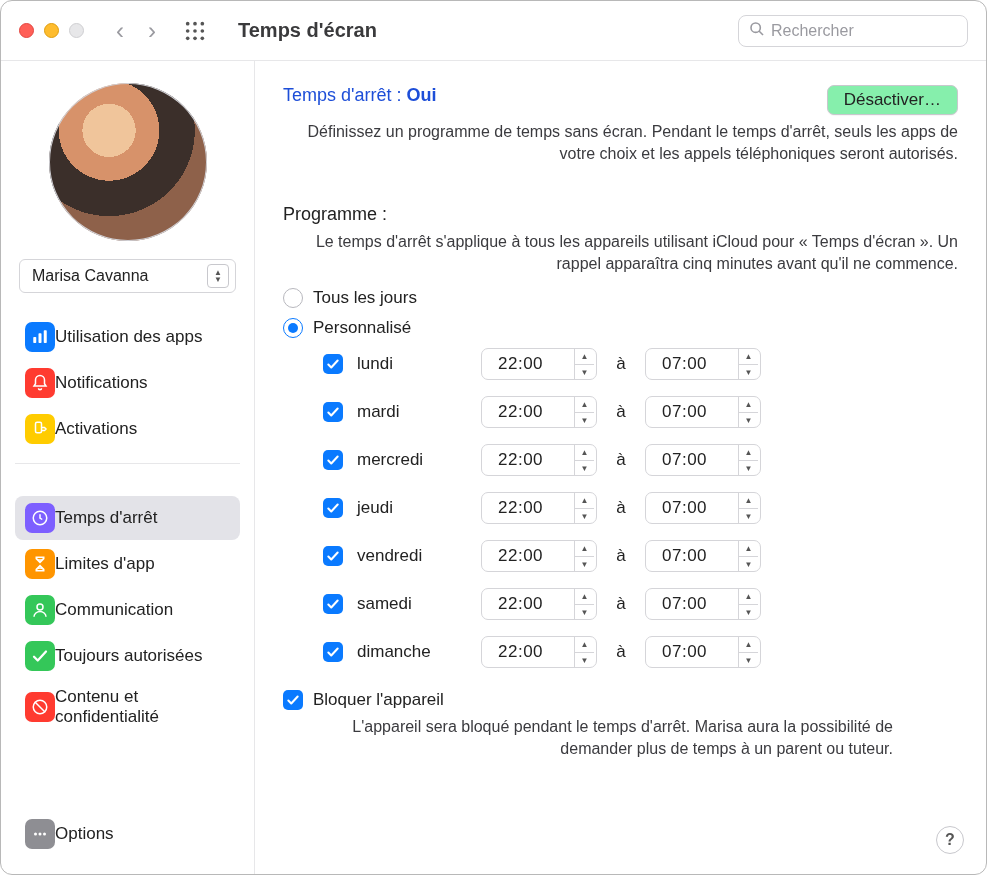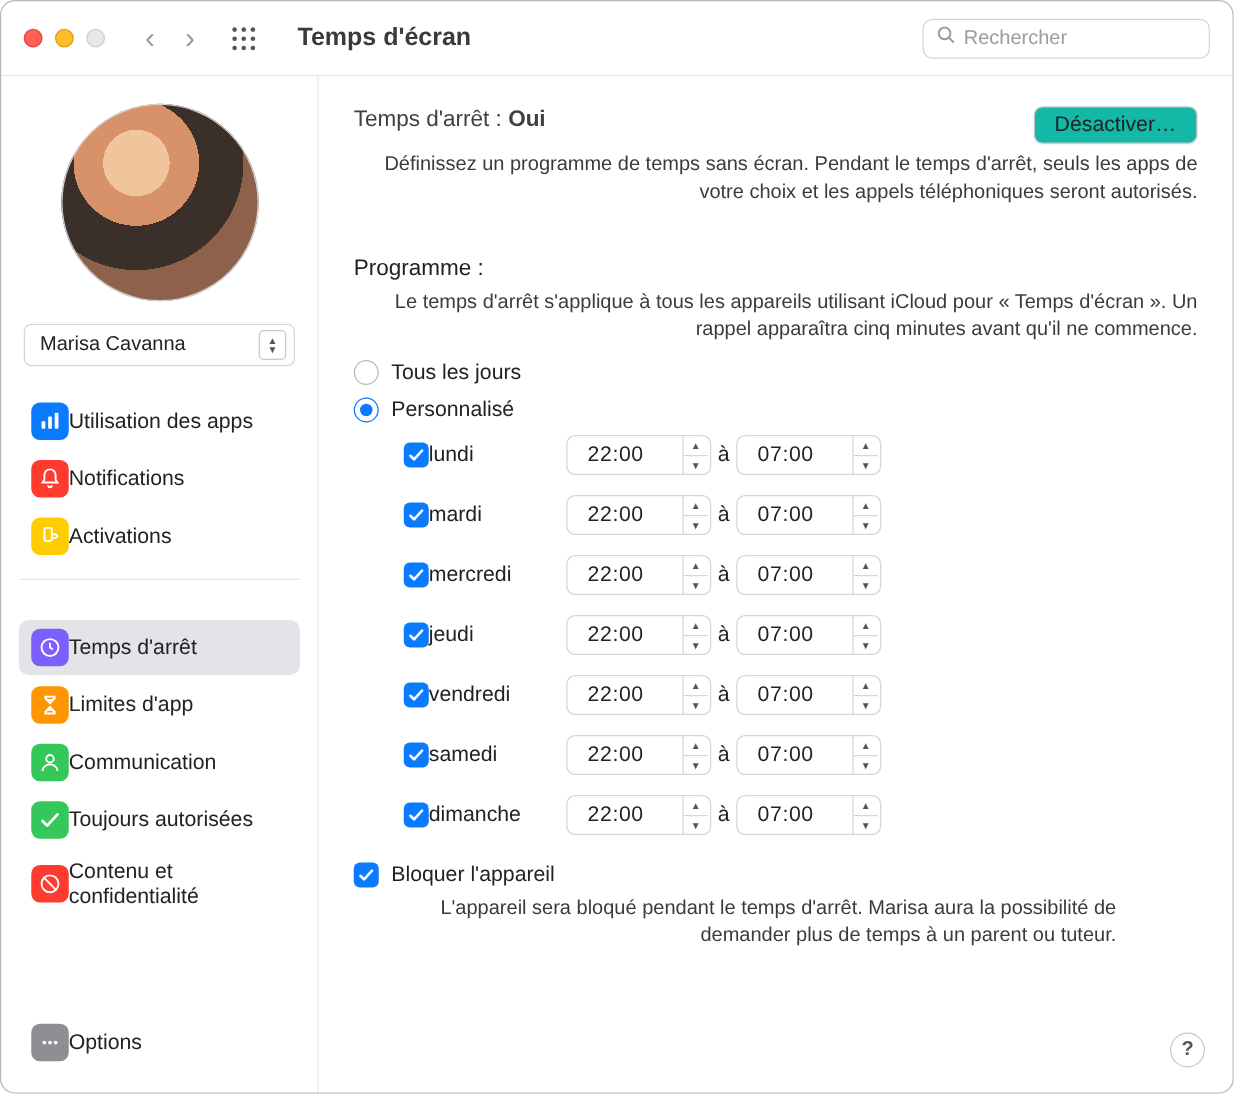--- a/index.html
+++ b/index.html
@@ -91,24 +91,24 @@
     width: 30px; height: 30px; border-radius: 7px;
     display:flex; align-items:center; justify-content:center;
     flex-shrink: 0;
   }
   .nav-icon svg { width: 18px; height: 18px; }
 
   .sidebar-footer { margin-top: auto; }
 
   .content { flex:1; padding: 24px 28px 24px 28px; position: relative; font-size: 17px; }
   .header-row { display:flex; align-items:flex-start; gap: 12px; }
-  .status-line { font-size: 18px; color:#404040; }
+  .status-line { font-size: 18px; color:#1d4ed8; }
   .status-line .b { font-weight: 700; }
   .deactivate {
-    background: #14b8a6; border: 1px solid #c8c8cd; border-radius: 7px;
+    background: #86efac; border: 1px solid #c8c8cd; border-radius: 7px;
     padding: 4px 16px; font-size: 17px; color:#222;
     box-shadow: 0 1px 1px rgba(0,0,0,0.04);
   }
   .muted { color:#3b3b3f; font-size: 16px; line-height: 1.35; margin-top: 6px; text-align: right; }
   .section-h { font-size: 18px; margin-top: 40px; color:#222; }
   .radio-row, .check-row { display:flex; align-items:center; gap: 10px; margin-top: 14px; }
   .radio {
     width:20px; height:20px; border-radius:50%;
     border:1.5px solid #b8b8be; display:inline-flex;
     align-items:center; justify-content:center; background:#fff;
@@ -116,21 +116,21 @@
   .radio.checked { border-color:#0a7aff; }
   .radio.checked::after {
     content:""; width:10px; height:10px; border-radius:50%; background:#0a7aff;
   }
   .check {
     width:20px; height:20px; border-radius:5px; background:#0a7aff;
     display:inline-flex; align-items:center; justify-content:center;
   }
   .check svg { width:14px; height:14px; }
   .sched { margin-top: 10px; margin-left: 40px; display:flex; flex-direction:column; gap: 16px; }
-  .day-row { display:flex; align-items:center; }
+  .day-row { display:flex; align-items:center; gap: 14px; }
   .day-row .day { width: 110px; font-size: 17px; }
   .timebox {
     display:flex; align-items:center;
     background:#fff; border:1px solid #d5d5d9; border-radius:7px;
     height:32px; padding: 0 2px 0 16px; width: 116px;
     justify-content: space-between;
   }
   .timebox .val { font-size:17px; letter-spacing: 0.5px; }
   .stepper { display:flex; flex-direction:column; border-left:1px solid #d5d5d9; height:100%; width:20px; }
   .stepper div { flex:1; display:flex; align-items:center; justify-content:center; font-size:8px; color:#555; }

